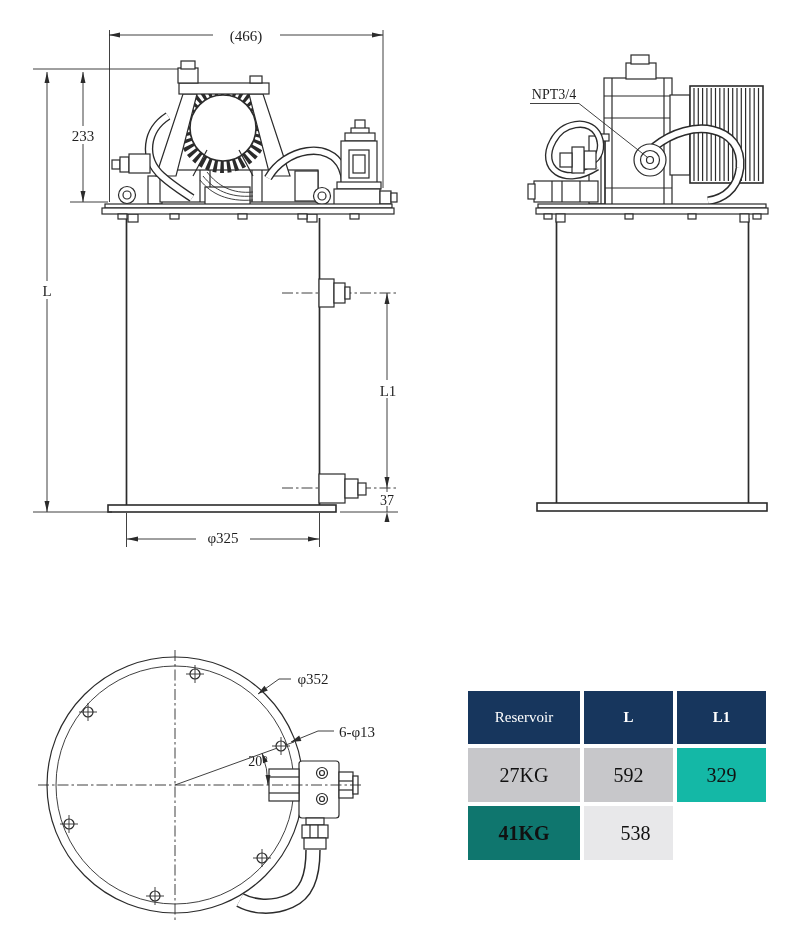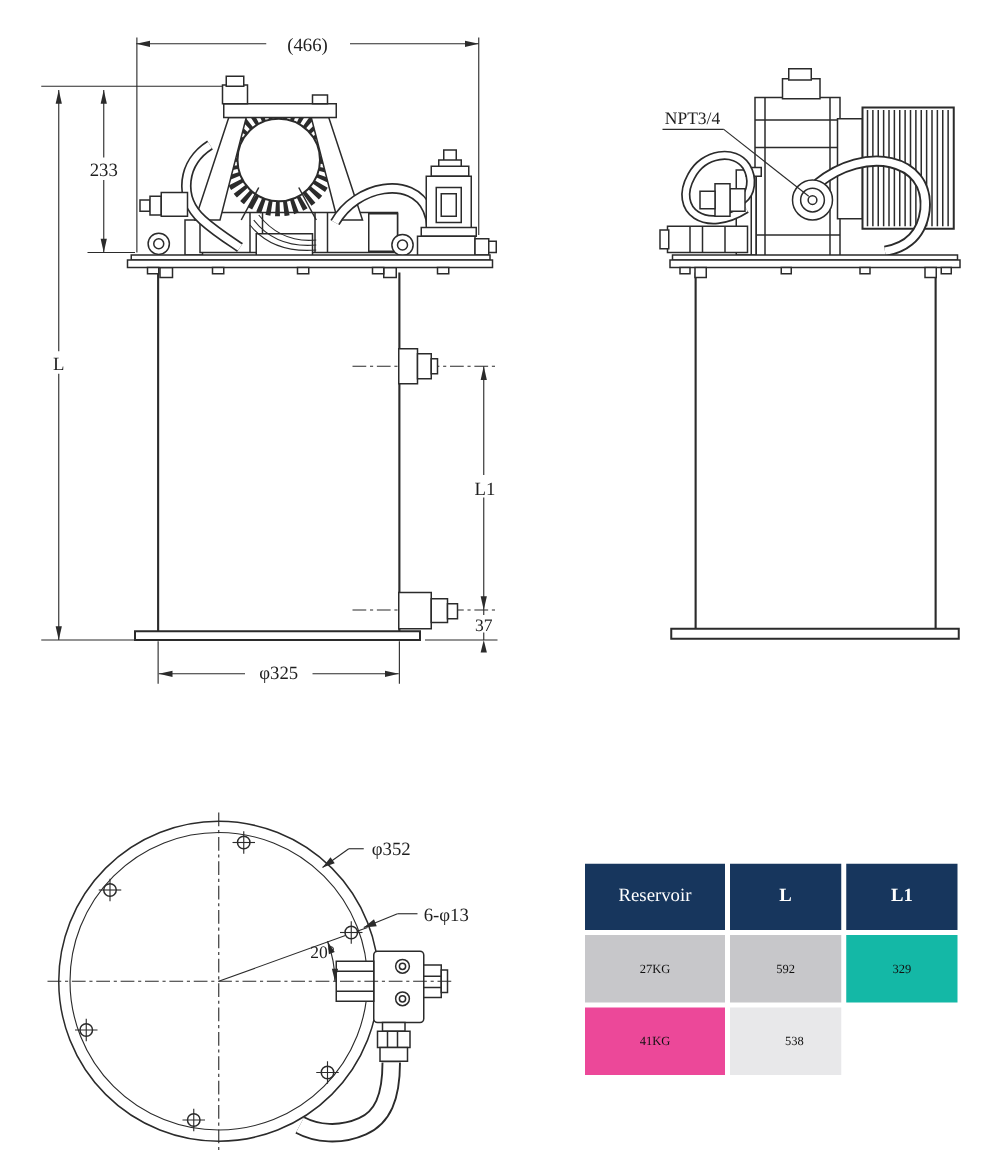--- a/index.html
+++ b/index.html
@@ -14,21 +14,21 @@
   .wf2 {fill:#ffffff;stroke:#2b2b2b;stroke-width:1.6;}
   .dash{stroke:#2b2b2b;fill:none;stroke-width:0.9;stroke-dasharray:11 3 2.5 3;}
   .arr {fill:#2b2b2b;stroke:none;}
   .tbg {fill:#ffffff;stroke:none;}
   .dimtext{font-family:"Liberation Serif",serif;font-size:15px;fill:#1f1f1f;}
   .dimtext-s{font-family:"Liberation Serif",serif;font-size:14px;fill:#1f1f1f;}
   
   .spec-table{position:absolute;left:468px;top:691px;width:298px;display:grid;
      grid-template-columns:112px 89px 89px;grid-auto-rows:auto;gap:4px;}
   .spec-cell{display:flex;align-items:center;justify-content:center;
-     font-family:"Liberation Serif",serif;font-size:10px;color:#111;}
+     font-family:"Liberation Serif",serif;font-size:20px;color:#111;}
   .spec-head{height:53px;color:#ffffff;font-size:15px;}
   .spec-head.bold{font-weight:bold;}
   .spec-row{height:54px;}
 </style>
 </head>
 <body>
 
 <div class="canvas">
 
 <svg width="785" height="939" viewBox="0 0 785 939">
@@ -354,17 +354,17 @@
 
 <div class="spec-table">
   <div class="spec-cell spec-head" style="background:#17365d;">Reservoir</div>
   <div class="spec-cell spec-head bold" style="background:#17365d;">L</div>
   <div class="spec-cell spec-head bold" style="background:#17365d;">L1</div>
 
   <div class="spec-cell spec-row" style="background:#c7c7ca;">27KG</div>
   <div class="spec-cell spec-row" style="background:#c7c7ca;">592</div>
   <div class="spec-cell spec-row" style="background:#14b8a6;text-align:right;">329</div>
 
-  <div class="spec-cell spec-row" style="background:#ec4899;">41KG</div>
+  <div class="spec-cell spec-row" style="background:#0f766e;font-weight:bold;">41KG</div>
   <div class="spec-cell spec-row" style="background:#e8e8ea;padding-left:14px;">538</div>
 </div>
 
 </div>
 
 </body></html>

